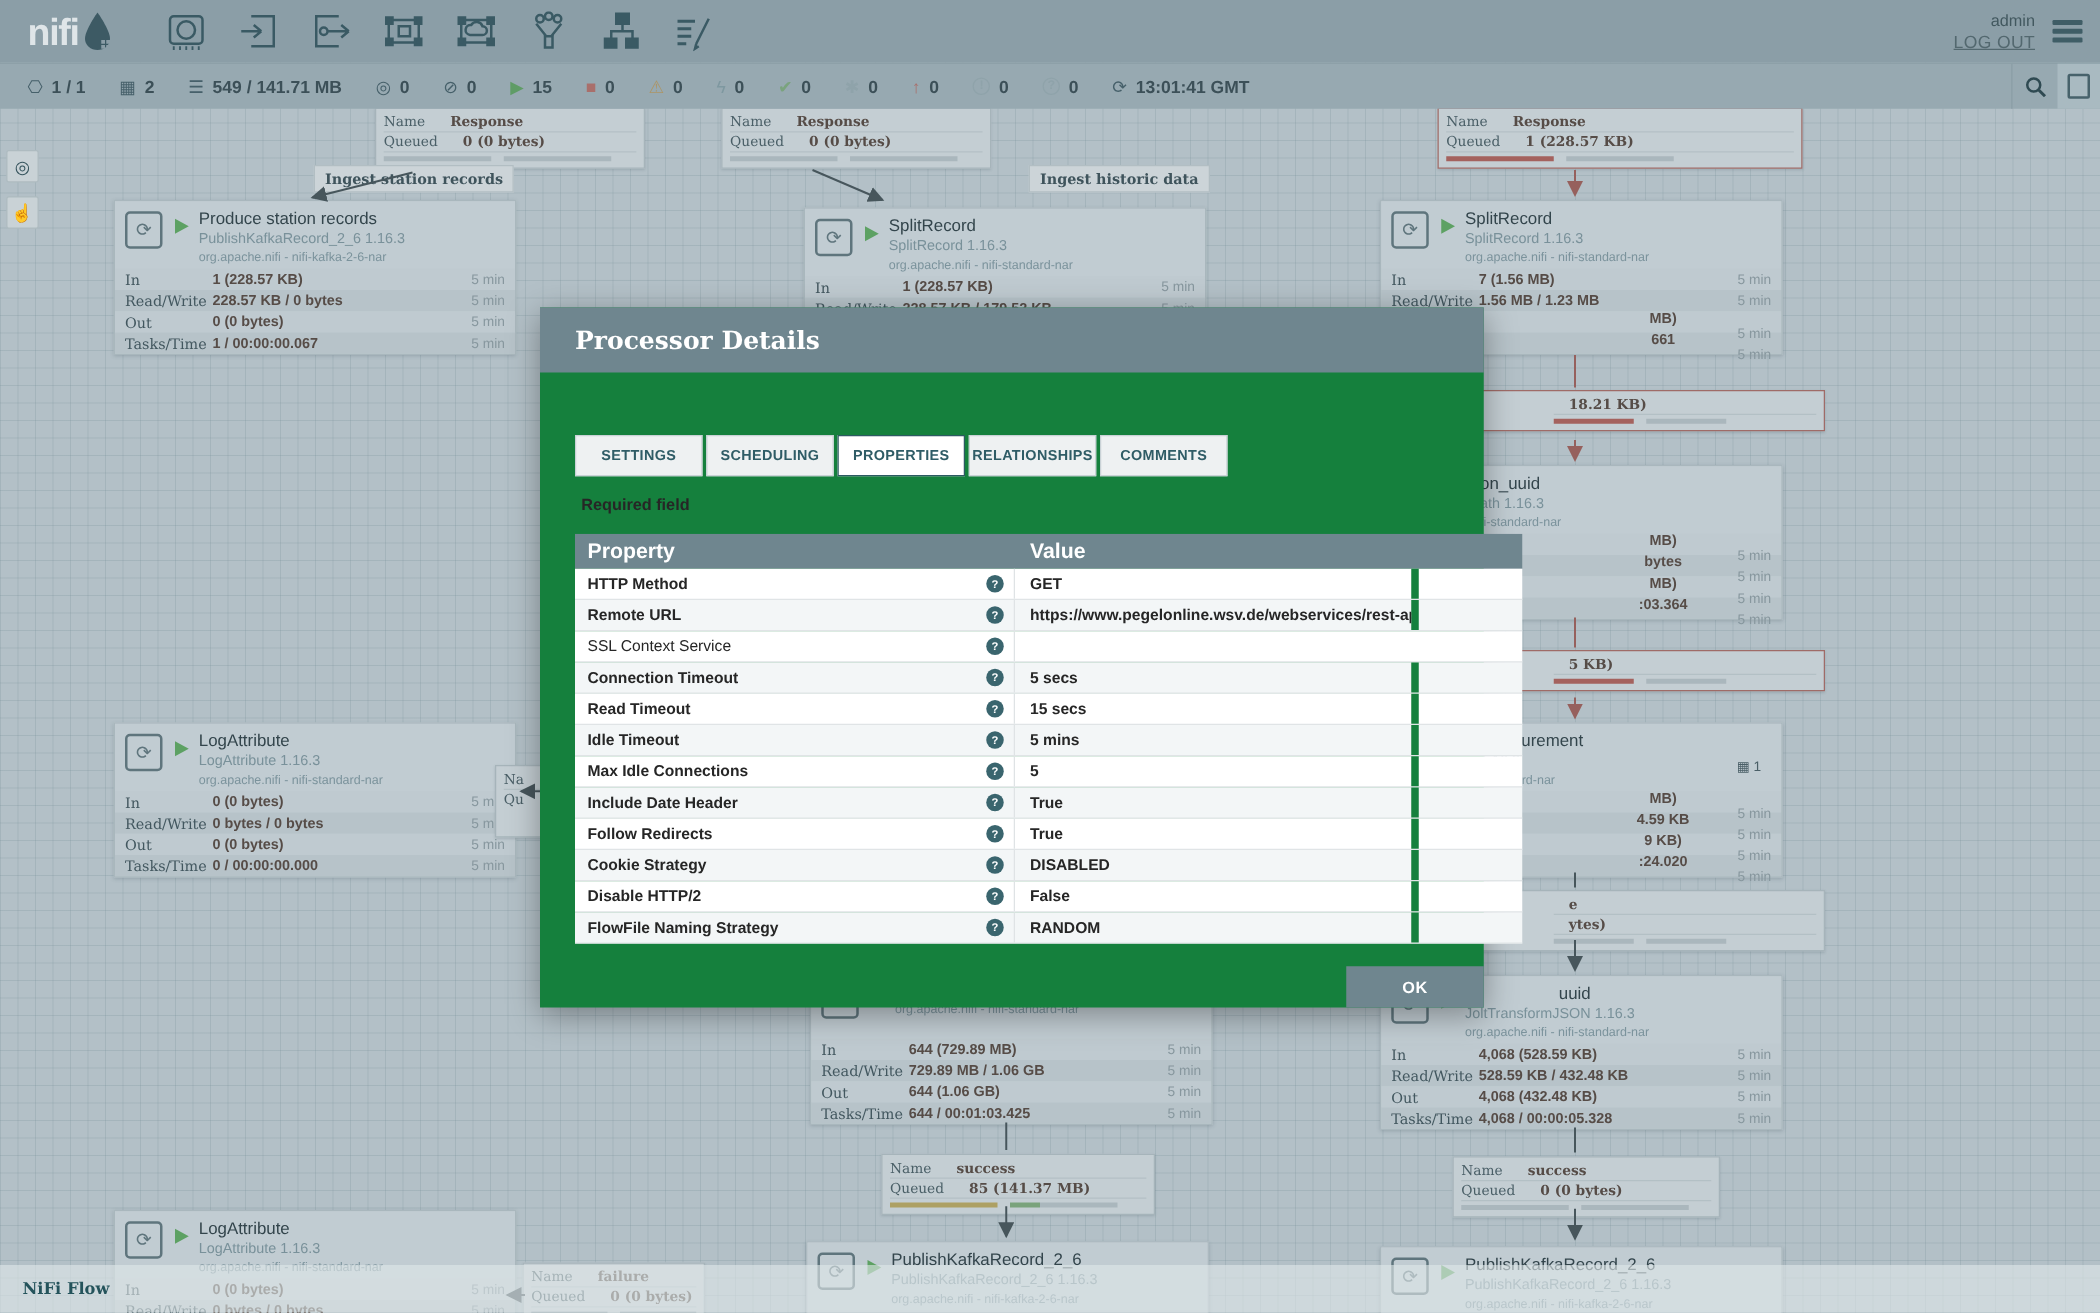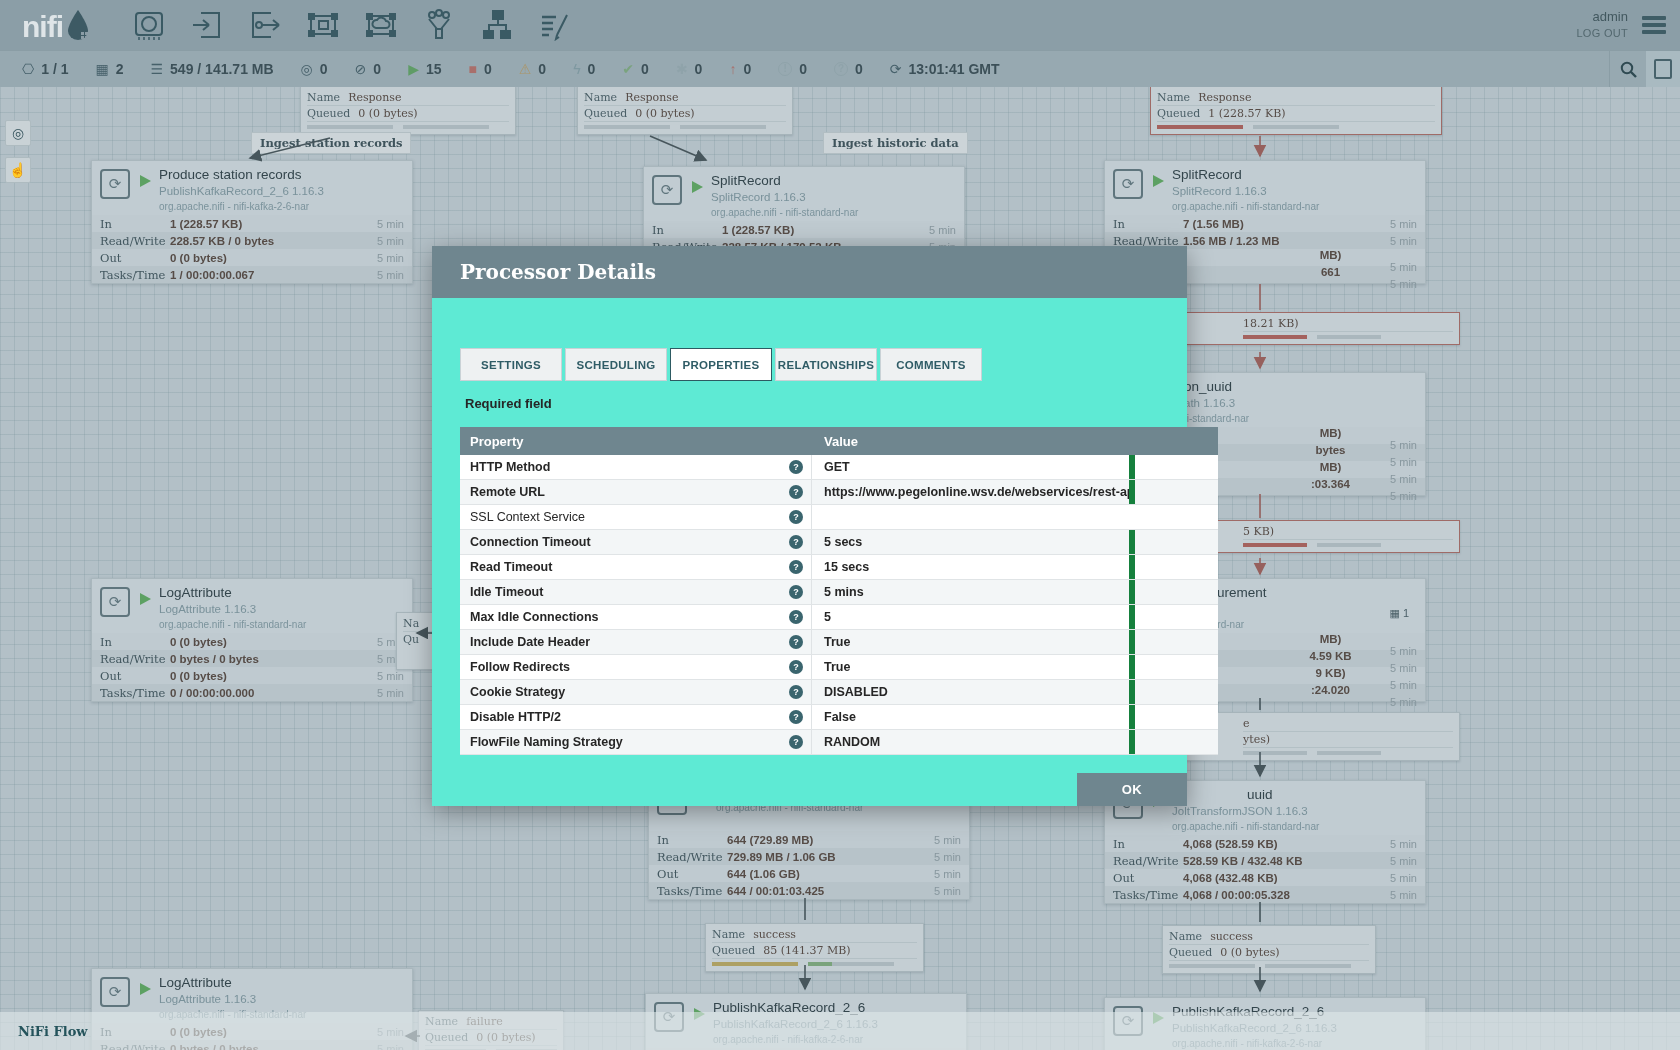--- a/index.html
+++ b/index.html
@@ -14,21 +14,21 @@
   
   #topbar{position:absolute;left:0;top:0;width:1680px;height:50px;background:#8b9ea7;z-index:40;display:flex;align-items:center;}
   #logo{display:flex;align-items:flex-end;margin-left:22px;}
   #logo .word{font-size:30px;font-weight:bold;letter-spacing:-1px;color:#dfe5e8;line-height:30px;}
   #toolbar{display:flex;align-items:center;gap:26px;margin-left:40px;}
   .tool{width:32px;height:32px;display:inline-block;}
   .tool svg{stroke:#3a5a64;fill:none;stroke-width:2;}
   #topright{margin-left:auto;display:flex;align-items:center;margin-right:14px;gap:14px;}
   #userbox{text-align:right;line-height:16px;}
   #username{font-size:13px;color:#42585f;}
-  #logout{font-size:11px;color:#53686f;letter-spacing:.3px;}
+  #logout{font-size:14px;color:#53686f;letter-spacing:.3px;text-decoration:underline;}
   #hamburger span{display:block;width:24px;height:4px;background:#3f5d66;margin:3px 0;border-radius:1px;}
   
   #statusbar{position:absolute;left:0;top:50px;width:1680px;height:36px;background:#97a9b1;z-index:40;
     display:flex;align-items:center;border-top:1px solid #8a9da5;}
   #statusitems{display:flex;align-items:center;gap:27px;margin-left:22px;}
   .sitem{display:flex;align-items:center;gap:7px;}
   .sic{font-size:14px;color:#46606a;line-height:14px;}
   .sic.circ{font-size:10px;font-weight:bold;border:1.5px solid currentColor;border-radius:50%;width:12px;height:12px;
     display:inline-flex;align-items:center;justify-content:center;}
   .scount{font-size:14px;font-weight:bold;color:#3c5058;}
@@ -62,21 +62,21 @@
   .prow.occ{padding-left:139px;flex-direction:column;}
   .occ .ptxt{margin-left:71px;}
   .occ-t{margin-left:75px;}
   .pchip{position:absolute;right:16px;top:28px;font-size:11px;color:#4a5f67;}
   
   .lab{position:absolute;background:#c4ced3;border:1px solid #a6b4ba;z-index:3;padding:3px 6px 5px 6px;
     font-family:"DejaVu Serif","Liberation Serif",serif;font-size:11px;box-shadow:0 1px 2px rgba(60,80,90,.2);}
   .lab .lr{line-height:15px;white-space:nowrap;border-bottom:1px solid rgba(150,165,172,.35);}
   .lab .lr:last-of-type{border-bottom:none;}
   .lk{color:#4a5f67;margin-right:8px;}
-  .lv{font-weight:normal;color:#564c47;}
+  .lv{font-weight:bold;color:#564c47;margin-left:12px;}
   .bars{display:flex;gap:10px;margin-top:3px;}
   .b{height:4px;width:86px;background:#aab7bd;display:block;}
   .lab.maroon{border-color:#9f6b67;}
   .l3 .bl{background:#a4625e;}
   .l8 .bl{background:#ada063;}
   .l8 .br{background:linear-gradient(90deg,#7aa37c 0 28%,#aab7bd 28%);}
   .lab.occ{padding-left:92px;}
   .lab.occ .b{width:64px;}
   .lab.occ .bl{background:#a4625e;}
   .l6.occ .bl{background:#aab7bd;}
@@ -98,40 +98,40 @@
   .p4{left:1104px;top:372px;} .p5{left:1104px;top:578px;} .p6{left:91px;top:578px;}
   .p7{left:648px;top:776px;} .p8{left:1104px;top:780px;} .p9{left:645px;top:993px;}
   .p10{left:1104px;top:997px;} .p11{left:91px;top:968px;}
   
   #wires{position:absolute;left:0;top:0;z-index:4;pointer-events:none;}
   
   #bottombar{position:absolute;left:0;top:1012px;width:1680px;height:38px;background:rgba(223,231,233,.62);z-index:25;
     display:flex;align-items:center;}
   #breadcrumb{margin-left:18px;font-family:"DejaVu Serif","Liberation Serif",serif;font-weight:bold;font-size:13px;color:#24535b;}
   
-  #dialog{position:absolute;left:432px;top:246px;width:755px;height:560px;background:#5eead4;z-index:30;
+  #dialog{position:absolute;left:432px;top:246px;width:755px;height:560px;background:#15803d;z-index:30;
     box-shadow:0 6px 24px rgba(0,0,0,.35);}
   #dhead{position:absolute;left:0;top:0;right:0;height:52px;background:#6f868f;display:flex;align-items:center;}
   #dtitle{color:#fff;font-size:20px;font-weight:bold;margin-left:28px;}
   #dstrip{position:absolute;left:0;top:52px;right:0;height:34px;background:#e7e9ea;display:flex;align-items:center;}
   #runplay{width:0;height:0;border-left:11px solid #56a15d;border-top:6px solid transparent;border-bottom:6px solid transparent;
     margin-left:26px;}
   #runtext{font-family:"DejaVu Serif","Liberation Serif",serif;font-weight:bold;font-size:13px;color:#7a5450;margin-left:9px;}
   #stopcfg{margin-left:auto;margin-right:14px;display:flex;align-items:center;gap:6px;cursor:pointer;}
   .gearbadge{position:relative;width:15px;height:15px;background:#10474d;display:inline-flex;align-items:center;justify-content:center;
     color:#fff;font-size:11px;line-height:11px;}
   .gearbadge::before{content:"";position:absolute;left:-2px;top:4px;width:3px;height:7px;background:#e7e9ea;}
   #stopcfg .lbl{font-size:12px;font-weight:bold;color:#2b4e58;letter-spacing:.3px;}
   #dtabs{position:absolute;left:28px;top:102px;display:flex;gap:3px;}
   .tab{width:100px;height:31px;background:#eef1f2;border:1px solid #c9d2d6;display:inline-flex;align-items:center;justify-content:center;
     font-size:11.5px;font-weight:bold;color:#2f5c66;letter-spacing:.3px;cursor:pointer;}
   .tab.active{background:#fff;border:1px solid #2d5a62;}
   #dnote{position:absolute;left:33px;top:150px;font-size:13px;font-weight:bold;color:#262626;}
   #tbl{position:absolute;left:28px;top:181px;width:758px;height:328px;overflow:hidden;}
-  #thead{display:flex;height:28px;background:#6f868f;color:#fff;font-weight:bold;font-size:13px;align-items:center;}
+  #thead{display:flex;height:28px;background:#6f868f;color:#fff;font-weight:bold;font-size:17px;align-items:center;}
   #thead .h1{width:352px;padding-left:10px;box-sizing:border-box;}
   #thead .h2{width:323px;padding-left:12px;box-sizing:border-box;}
   .trow{display:flex;height:24px;align-items:center;border-bottom:1px solid #e0e4e6;font-size:12.5px;color:#262626;background:#fff;}
   #trows .trow:nth-child(even){background:#f3f6f7;}
   .tname{width:352px;box-sizing:border-box;display:flex;align-items:center;justify-content:space-between;
     padding:0 8px 0 10px;border-right:1px solid #dfe3e5;height:100%;}
   .tname .nm{font-weight:normal;}
   .tname.req .nm{font-weight:bold;}
   .help{width:14px;height:14px;border-radius:50%;background:#3a656e;color:#fff;font-size:9px;font-weight:bold;
     display:inline-flex;align-items:center;justify-content:center;cursor:pointer;flex:none;}

